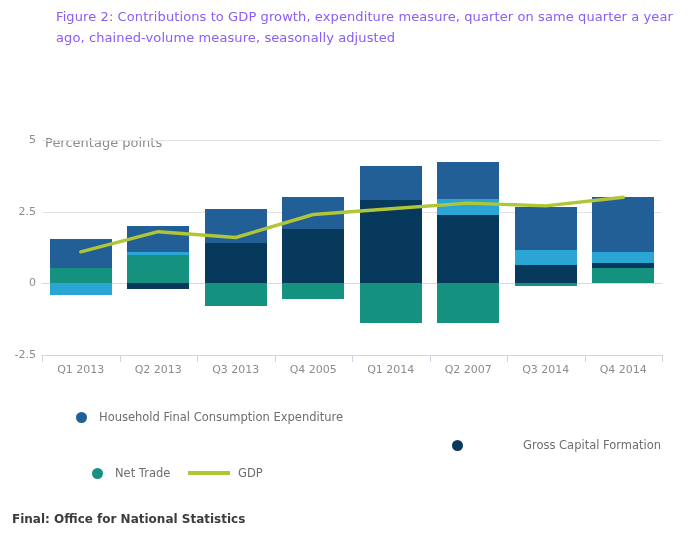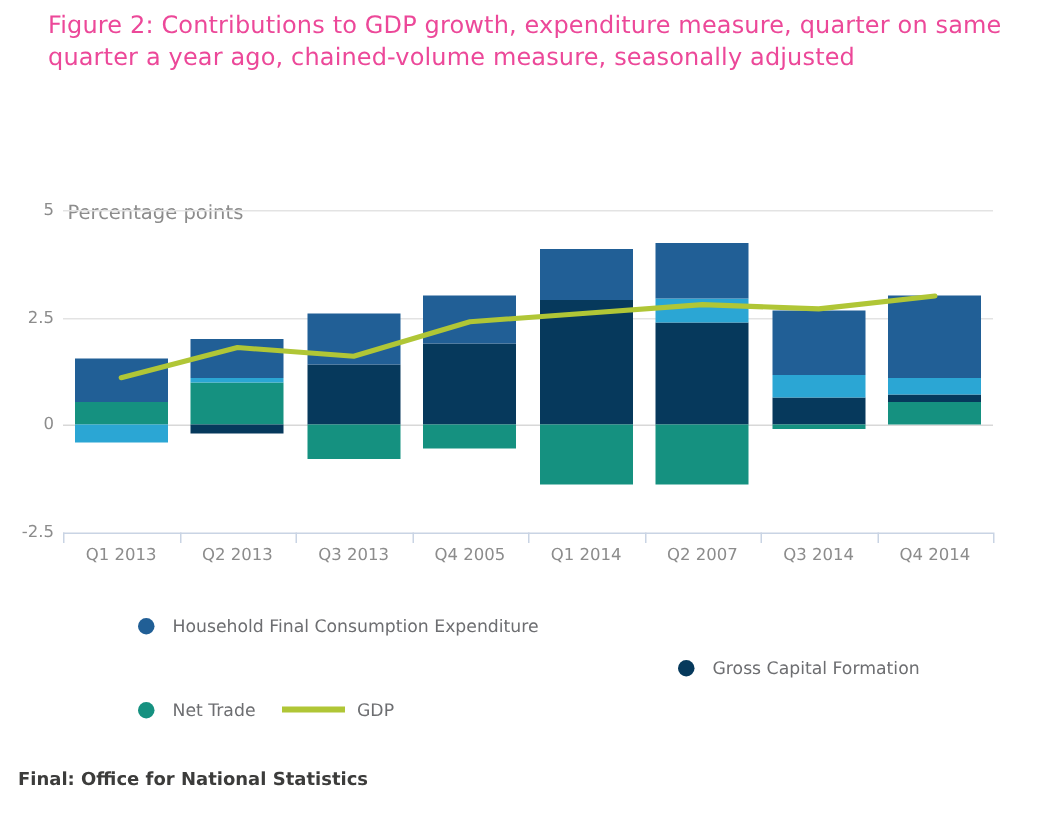--- a/index.html
+++ b/index.html
@@ -10,24 +10,24 @@
     background:#ffffff;
     font-family:"DejaVu Sans", sans-serif;
     color:#58595b;
     overflow:hidden;
     position:relative;
   }
 
   
   #title {
     position:absolute;
-    left:32px; top:6px; width:640px;
-    font-size:16px;
+    left:56px; top:6px; width:640px;
+    font-size:13px;
     line-height:21px;
-    color:#ec4899;
+    color:#8b5cf6;
     font-family:"DejaVu Sans", sans-serif;
     font-weight:400;
     letter-spacing:0.1px;
   }
 
   
   #plot {
     position:absolute;
     left:42px; top:140px;
     width:620px; height:215px;
@@ -180,25 +180,25 @@
     <div class="xlabel" style="left: 77.5px; width: 77.5px;">Q2 2013</div>
     <div class="xlabel" style="left: 155px; width: 77.5px;">Q3 2013</div>
     <div class="xlabel" style="left: 232.5px; width: 77.5px;">Q4 2005</div>
     <div class="xlabel" style="left: 310px; width: 77.5px; text-align: center;">Q1 2014</div>
     <div class="xlabel" style="left: 387.5px; width: 77.5px;">Q2 2007</div>
     <div class="xlabel" style="left: 465px; width: 77.5px;">Q3 2014</div>
     <div class="xlabel" style="left: 542.5px; width: 77.5px;">Q4 2014</div>
   </div>
 
 <div id="legend">
-  <div class="legend-item" style="left:92px; top:5px;">
+  <div class="legend-item" style="left:76px; top:5px;">
     <span class="legend-dot" style="background: rgb(33, 95, 150);"></span>
     <span class="legend-text">Household Final Consumption Expenditure</span>
   </div>
-  <div class="legend-item" style="left:452px; top:33px;">
+  <div class="legend-item" style="left:452px; top:33px;gap:48px;">
     <span class="legend-dot" style="background: rgb(6, 57, 92);"></span>
     <span class="legend-text">Gross Capital Formation</span>
   </div>
   <div class="legend-item" style="left:92px; top:61px;">
     <span class="legend-dot" style="background: rgb(21, 145, 128);"></span>
     <span class="legend-text">Net Trade</span>
   </div>
   <div class="legend-item" style="left:188px; top:61px;">
     <span class="legend-line" style="background: rgb(176, 198, 54);"></span>
     <span class="legend-text tight">GDP</span>

